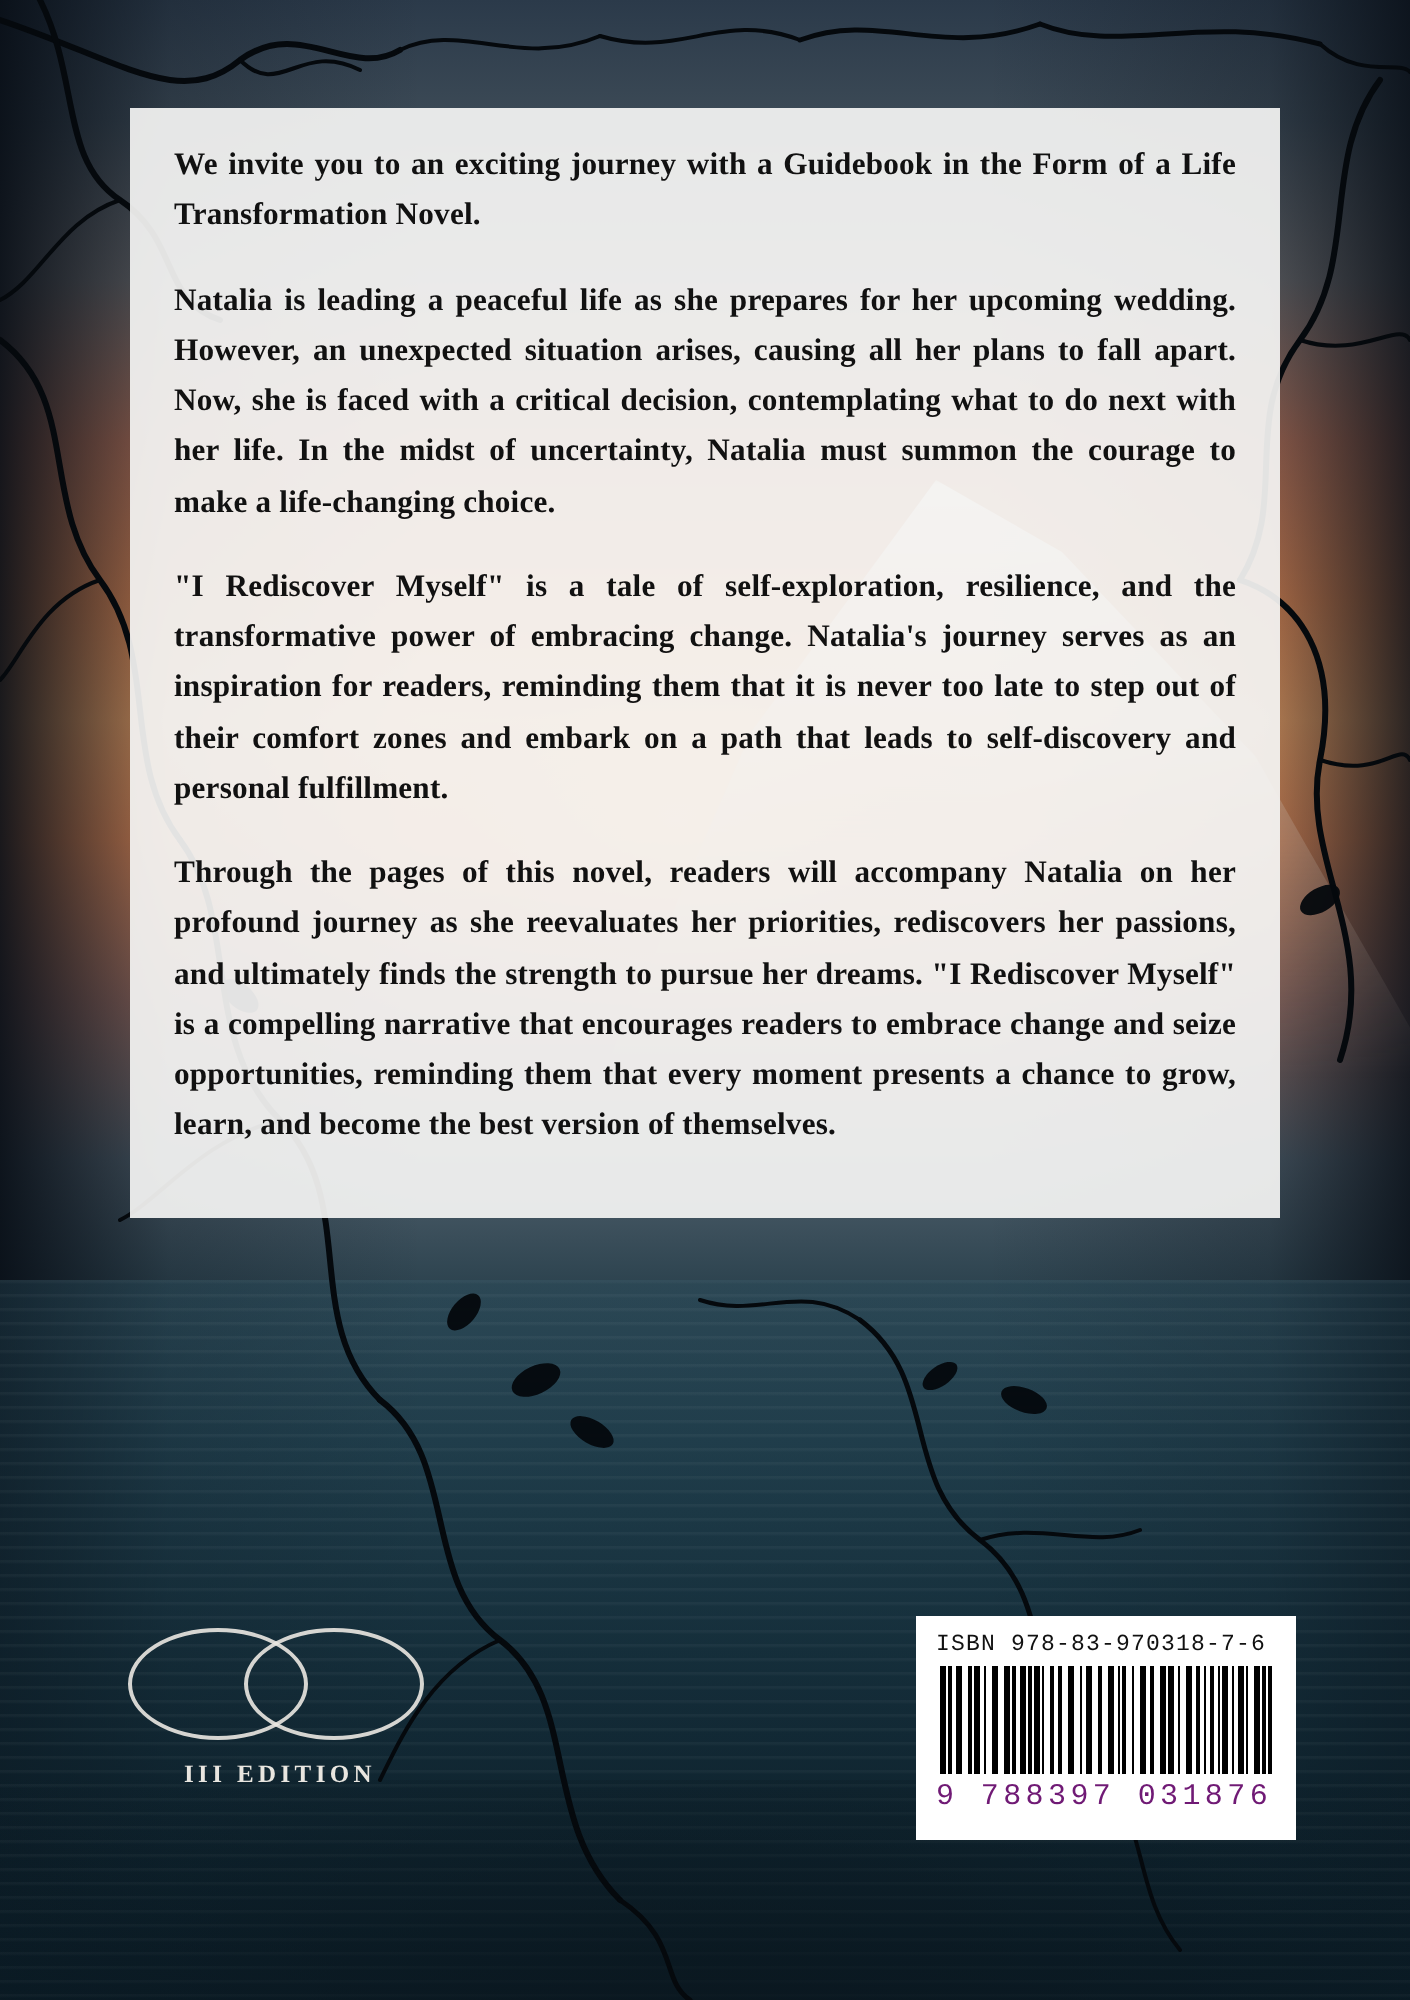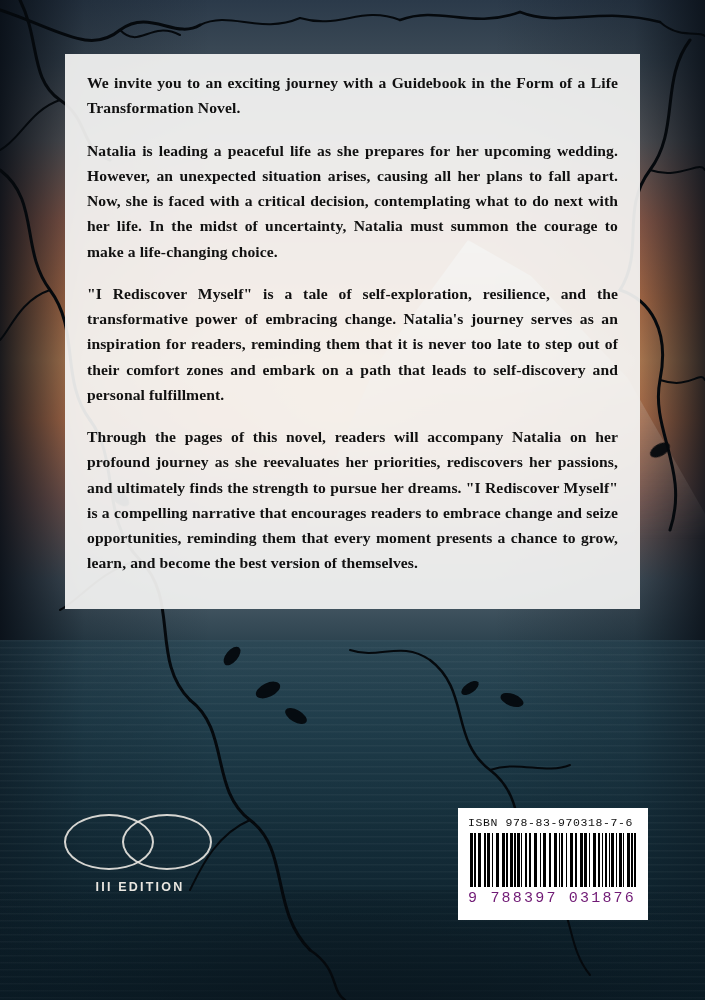--- a/index.html
+++ b/index.html
@@ -146,21 +146,21 @@
   }
   .logo-sub {
     font-family: "Liberation Sans", sans-serif;
     font-size: 9px;
     letter-spacing: 2.6px;
     display: block;
     font-weight: 400;
     opacity: 0.95;
   }
   .edition {
-    font-family: Liberation Sans, sans-serif;
+    font-family: Liberation Serif, serif;
     font-size: 12.5px;
     letter-spacing: 2.2px;
     margin-top: 10px;
     font-weight: 700;
     color: #e9e6e0;
   }
 
   
   .isbn-box {
     position: absolute;

